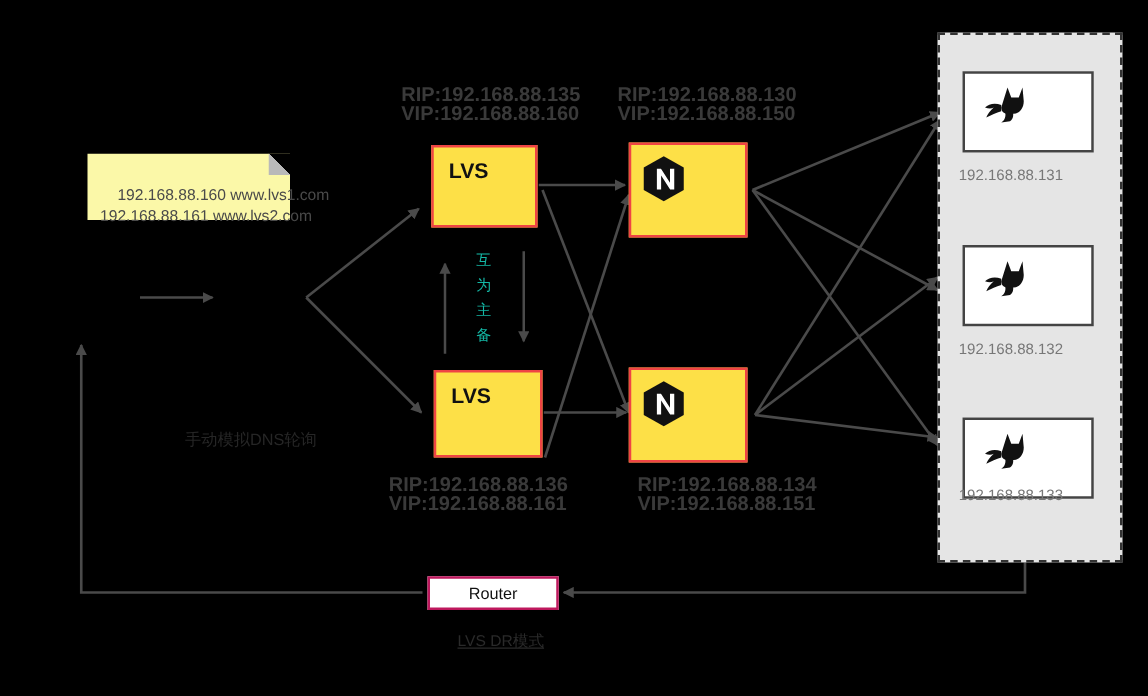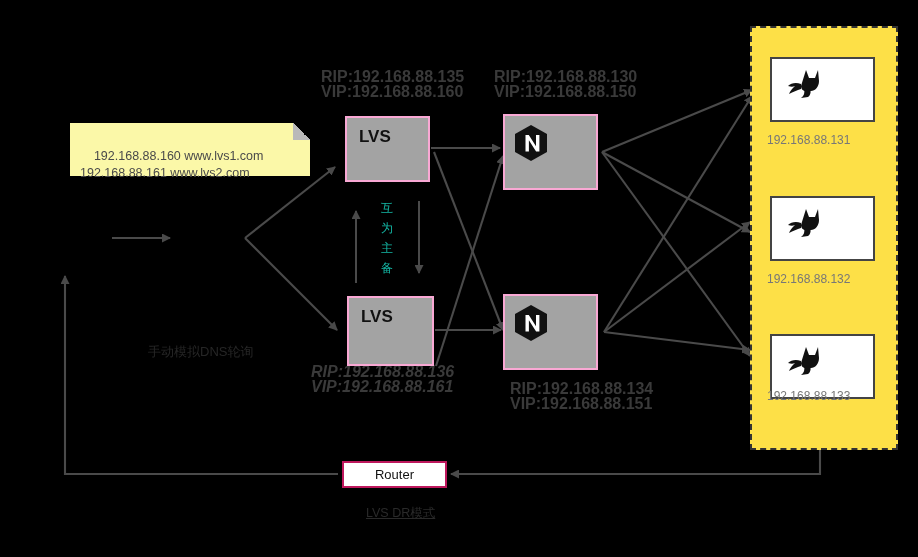--- a/index.html
+++ b/index.html
@@ -5,31 +5,31 @@
   html,body{margin:0;padding:0;background:#000;}
   #stage{position:relative;width:918px;height:557px;background:#000;
          font-family:"Liberation Sans","DejaVu Sans",sans-serif;overflow:hidden;}
   #wires{position:absolute;left:0;top:0;width:918px;height:557px;}
 
   .note{position:absolute;background:#fbf8a8;color:#4a4a4a;font-size:12.5px;
         line-height:17px;padding:8px 10px;box-sizing:border-box;white-space:pre;}
   .note .fold{position:absolute;right:0;top:0;width:17px;height:17px;
         background:linear-gradient(225deg,#000 0 50%,#b9b9b9 50% 100%);}
 
-  .node{position:absolute;background:#a3a3a3;border:2px solid #f9a8d4;box-sizing:border-box;}
+  .node{position:absolute;background:#fde047;border:2px solid #ef4444;box-sizing:border-box;}
   .node .cap{position:absolute;left:12px;top:9px;font-size:17px;font-weight:bold;color:#111;}
 
   .iplabel{position:absolute;color:#3a3a3a;font-size:16px;line-height:15px;
            white-space:pre;font-weight:bold;}
   .srvip{position:absolute;color:#777;font-size:12px;white-space:nowrap;}
   .dimtext{position:absolute;color:#262626;font-size:13px;white-space:nowrap;margin-top:24px;}
   .vtext{position:absolute;color:#14b8a6;font-size:12px;line-height:20px;
          text-align:center;width:14px;}
 
-  #servers{position:absolute;background:#fde047;border:2px dashed #333;box-sizing:border-box;}
+  #servers{position:absolute;background:#e5e5e5;border:2px dashed #333;box-sizing:border-box;}
   .tombox{position:absolute;background:#fff;border:2px solid #444;box-sizing:border-box;}
   .router{position:absolute;background:#fff;border:2px solid #be185d;box-sizing:border-box;
           display:flex;align-items:center;justify-content:center;
           color:#111;font-size:13px;}
   .caption{position:absolute;color:#2a2a2a;font-size:12.5px;white-space:nowrap;text-decoration:underline;}
   svg.logo{position:absolute;}
 </style>
 </head>
 <body>
 
@@ -61,30 +61,30 @@
       <path d="M604,332 L752,96"></path>
       <path d="M604,332 L750,222"></path>
       <path d="M604,332 L750,350"></path>
 
       <path d="M820,450 L820,474 L451,474"></path>
 
       <path d="M338,474 L65,474 L65,276"></path>
     </g>
   </svg>
 
-  <div class="note" style="left:70px;top:123px;width:240px;height:53px;">
+  <div class="note" style="left:70px;top:123px;width:162px;height:53px;">
     <span>192.168.88.160 www.lvs1.com
 192.168.88.161 www.lvs2.com</span>
     <span class="fold"></span>
   </div>
 
 
   <div class="iplabel" style="left:321px;top:69px;">RIP:192.168.88.135
 VIP:192.168.88.160</div>
-  <div class="iplabel" style="left:311px;top:364px;font-style:italic;">RIP:192.168.88.136
+  <div class="iplabel" style="left:311px;top:381px;">RIP:192.168.88.136
 VIP:192.168.88.161</div>
   <div class="iplabel" style="left:494px;top:69px;">RIP:192.168.88.130
 VIP:192.168.88.150</div>
   <div class="iplabel" style="left:510px;top:381px;">RIP:192.168.88.134
 VIP:192.168.88.151</div>
 
   <div class="node" style="left:345px;top:116px;width:85px;height:66px;">
     <span class="cap">LVS</span>
   </div>
   <div class="node" style="left:347px;top:296px;width:87px;height:70px;">

